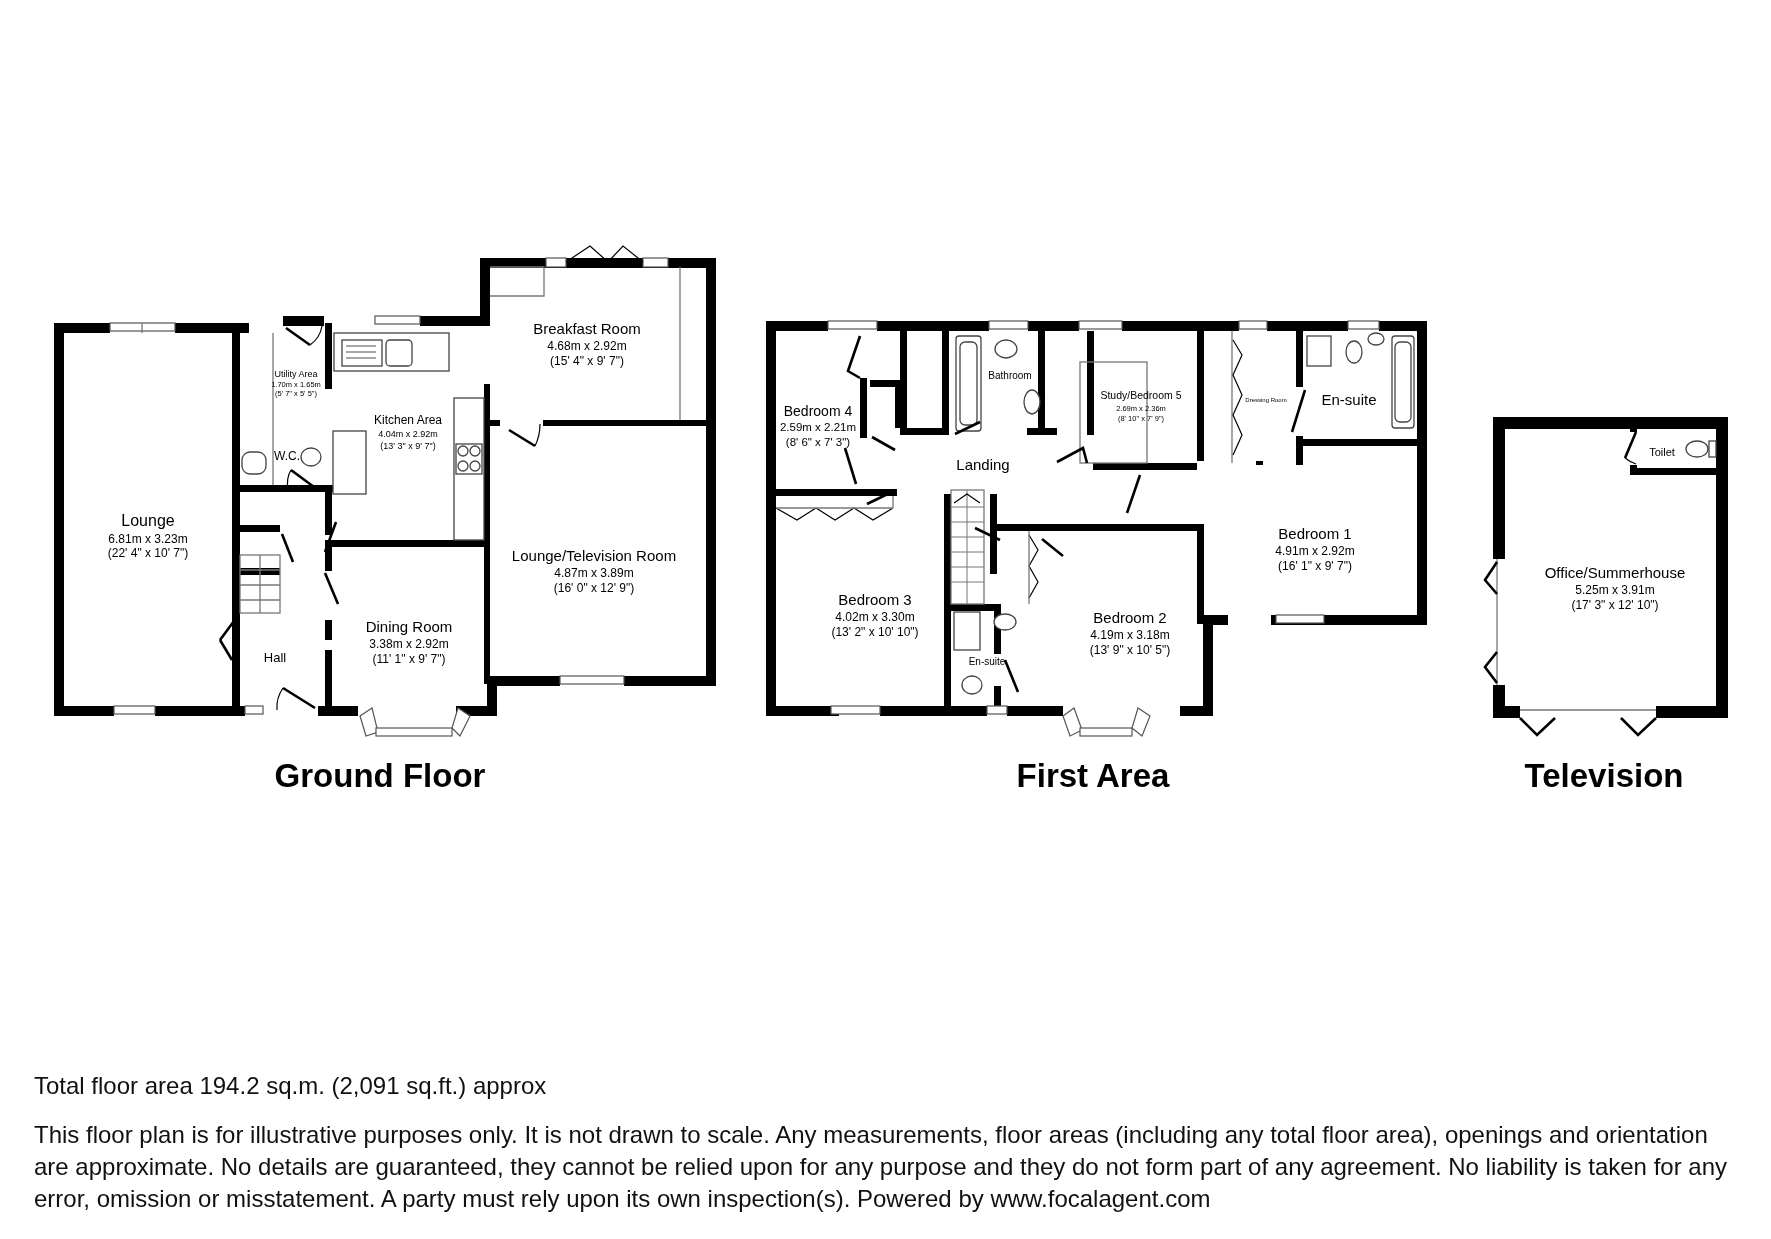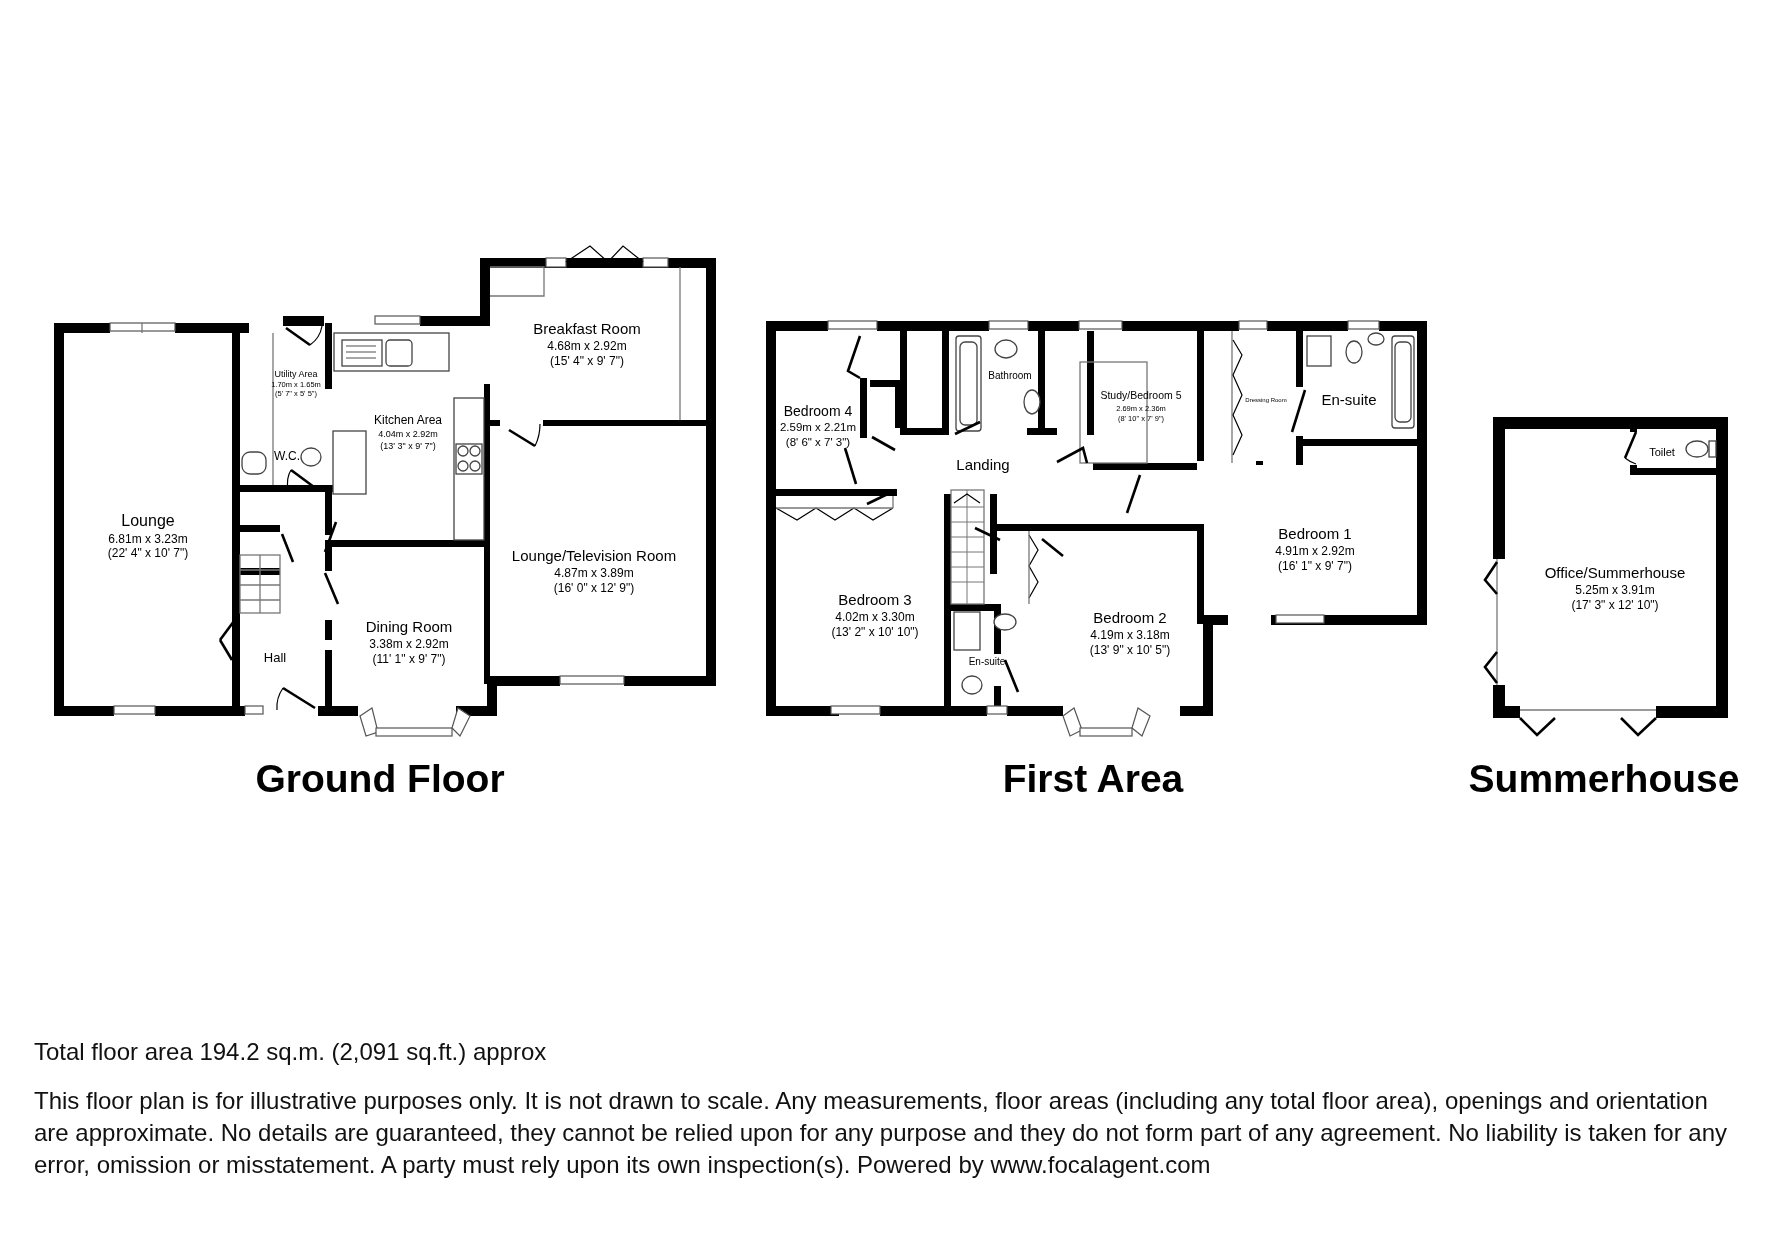--- a/index.html
+++ b/index.html
@@ -5,22 +5,22 @@
     html, body { margin: 0; padding: 0; background: #ffffff; }
     body { width: 1771px; height: 1239px; position: relative; overflow: hidden; font-family: "Liberation Sans", sans-serif; color: #000; }
     svg.plan { position: absolute; left: 0; top: 0; width: 1771px; height: 1239px; }
     .wall { fill: #000; }
     .grey { fill: none; stroke: #777; stroke-width: 1.3; }
     .win { fill: #fff; stroke: #555; stroke-width: 1.2; }
     .door { fill: none; stroke: #000; stroke-width: 2.6; }
     .arc { fill: none; stroke: #000; stroke-width: 1.2; }
     .fix { fill: #fff; stroke: #444; stroke-width: 1.3; }
     .room-name { font-family: "Liberation Sans", sans-serif; fill: #000; text-anchor: middle; }
-    .floor-title { position: absolute; font-family: "Liberation Sans", sans-serif; font-weight: bold; font-size: 39px; transform: translateX(-50%); white-space: nowrap; }
-    .footer { position: absolute; left: 34px; font-family: "Liberation Sans", sans-serif; font-size: 24px; line-height: 32px; color: #111; }
+    .floor-title { position: absolute; font-family: "Liberation Sans", sans-serif; font-weight: bold; font-size: 33px; transform: translateX(-50%); white-space: nowrap; }
+    .footer { position: absolute; left: 34px; font-family: "Liberation Sans", sans-serif; font-size: 24px; line-height: 32px; color: #111; margin-top: 34px; }
     .area { top: 1036px; }
     .disclaimer { top: 1085px; width: 1710px; }
   </style>
 </head>
 <body>
 
 <svg class="plan" viewBox="0 0 1771 1239" xmlns="http://www.w3.org/2000/svg">
 
   <g>
 
@@ -306,16 +306,16 @@
 
     <text class="room-name" x="1615" y="578" font-size="15">Office/Summerhouse</text>
     <text class="room-name" x="1615" y="594" font-size="12">5.25m x 3.91m</text>
     <text class="room-name" x="1615" y="609" font-size="12">(17' 3" x 12' 10")</text>
     <text class="room-name" x="1662" y="456" font-size="11">Toilet</text>
   </g>
 </svg>
 
 <div class="floor-title" style="left:380px; top:757px;">Ground Floor</div>
 <div class="floor-title" style="left:1093px; top:757px;">First Area</div>
-<div class="floor-title" style="left:1604px; top:757px;">Summerhouse</div>
+<div class="floor-title" style="left:1604px; top:757px;">Television</div>
 
 <div class="footer area">Total floor area 194.2 sq.m. (2,091 sq.ft.) approx</div>
 <div class="footer disclaimer">This floor plan is for illustrative purposes only. It is not drawn to scale. Any measurements, floor areas (including any total floor area), openings and orientation are approximate. No details are guaranteed, they cannot be relied upon for any purpose and they do not form part of any agreement. No liability is taken for any error, omission or misstatement. A party must rely upon its own inspection(s). Powered by www.focalagent.com</div>
 
 </body></html>

